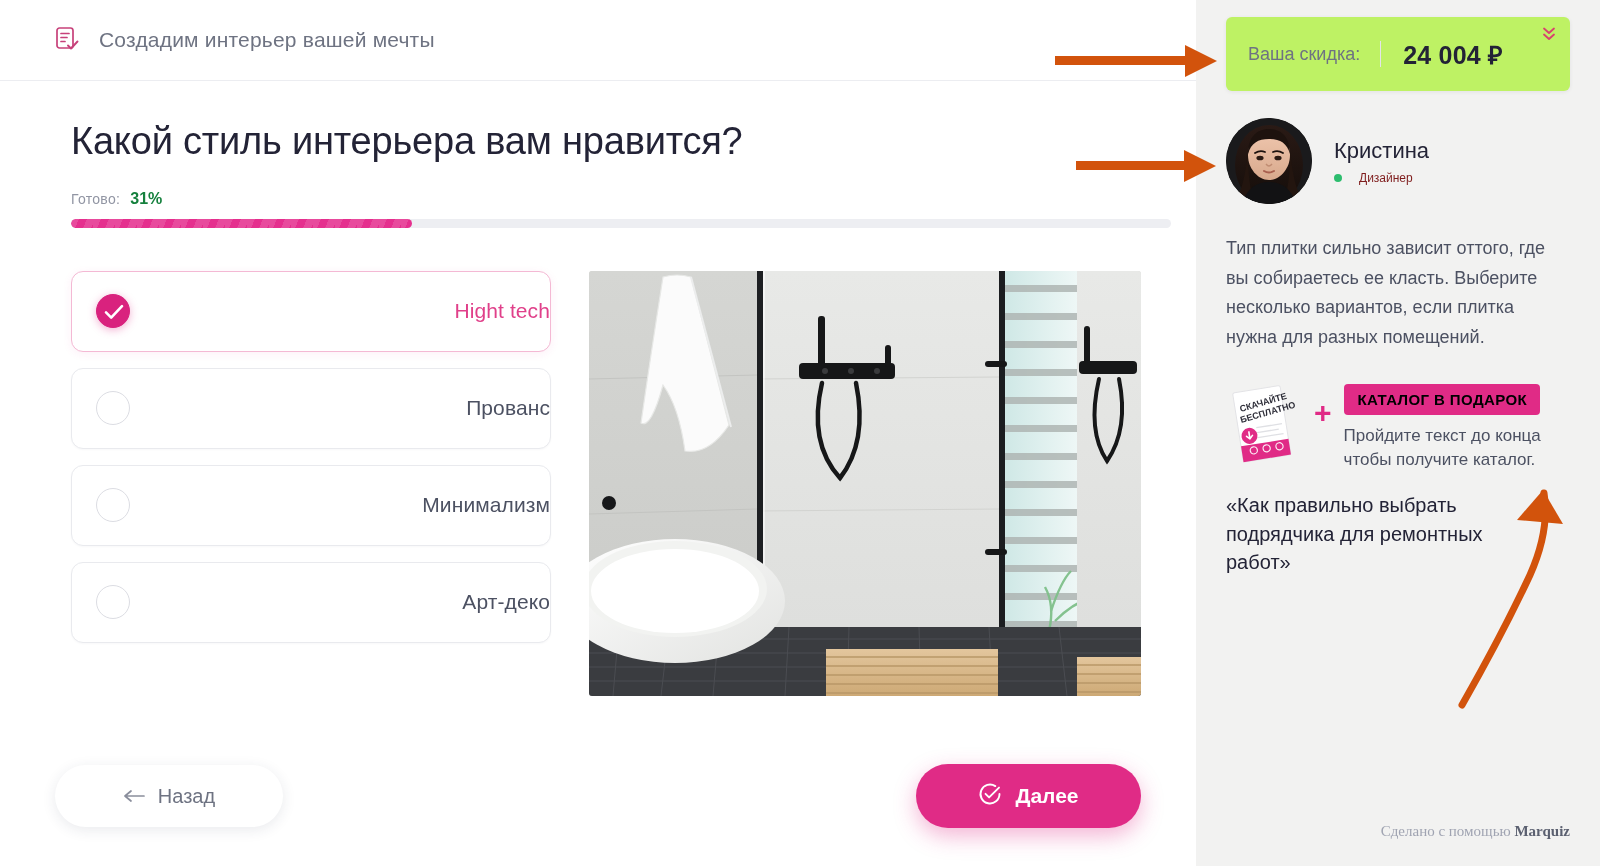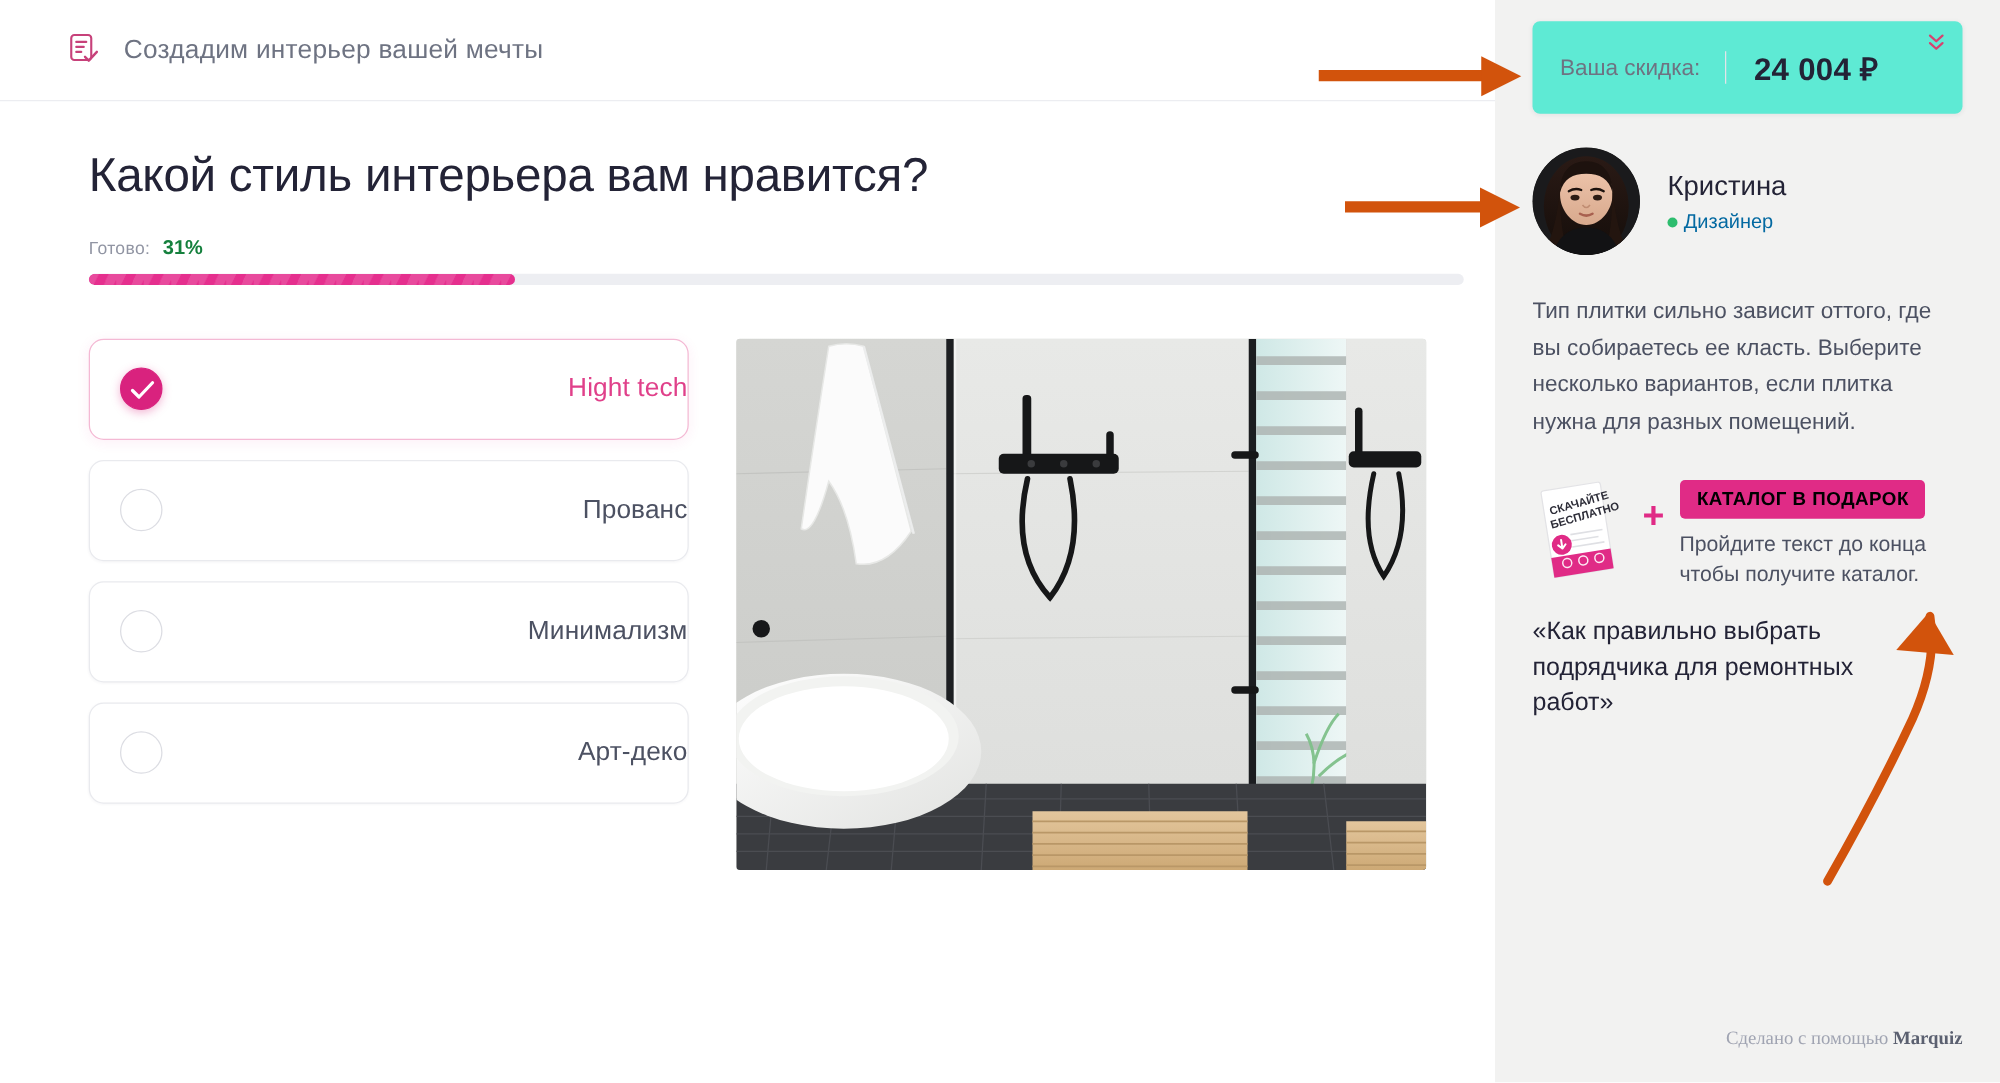--- a/index.html
+++ b/index.html
@@ -168,21 +168,21 @@
   .sidebar {
     width: 404px;
     height: 866px;
     background: #f2f2f1;
     position: relative;
     padding: 0 30px;
   }
   .discount-card {
     margin-top: 17px;
     height: 74px;
-    background: #5eead4;
+    background: #bef264;
     border-radius: 6px;
     box-shadow: 0 1px 4px rgba(30,30,50,.07);
     display: flex;
     align-items: center;
     padding: 0 22px;
     position: relative;
   }
   .discount-label { font-size: 18px; color: #6e7382; }
   .discount-sep { width:1px; height:26px; background:#e3e4e8; margin: 0 22px 0 20px; }
   .discount-value {
@@ -197,21 +197,21 @@
     margin-top: 27px;
     gap: 22px;
   }
   .avatar {
     width: 86px; height: 86px; border-radius: 50%;
     overflow: hidden; flex: 0 0 86px;
     background: #222;
     position: relative;
   }
   .designer-name { font-size: 22px; color: #232336; margin-bottom: 7px; }
-  .designer-role { font-size: 16px; color: #0369a1; display: flex; align-items: center; gap: 5px; }
+  .designer-role { font-size: 12px; color: #7f1d1d; display: flex; align-items: center; gap: 17px; }
   .dot { width: 8px; height: 8px; border-radius: 50%; background: #2dbd6e; display:inline-block; }
 
   .side-text {
     margin-top: 30px;
     font-size: 18px;
     line-height: 1.64;
     color: #4c5162;
     max-width: 330px;
   }
 
@@ -432,20 +432,40 @@
                 <line x1="488" y1="394" x2="552" y2="394"></line>
                   <line x1="488" y1="403" x2="552" y2="403"></line>
                 <line x1="488" y1="412" x2="552" y2="412"></line>
                   <line x1="488" y1="421" x2="552" y2="421"></line>
               </g>
             </g>
           </svg>
         </div>
       </div>
 
+      <div class="actions">
+        <button class="btn-back">
+          <span>
+            <svg width="22" height="14" viewBox="0 0 22 14" fill="none">
+              <path d="M21 7H2M2 7l6-5M2 7l6 5" stroke="#8a8e9c" stroke-width="1.7" stroke-linecap="round" stroke-linejoin="round"></path>
+            </svg>
+          </span>
+          <span>Назад</span>
+        </button>
+
+        <button class="btn-next">
+          <span>
+            <svg width="24" height="24" viewBox="0 0 24 24" fill="none">
+              <path d="M21.5 12a9.5 9.5 0 1 1-4.2-7.9" stroke="#fff" stroke-width="1.9" stroke-linecap="round" fill="none"></path>
+              <path d="M7.5 11.8l3.6 3.6L21 5.6" stroke="#fff" stroke-width="1.9" stroke-linecap="round" stroke-linejoin="round" fill="none"></path>
+            </svg>
+          </span>
+          <span>Далее</span>
+        </button>
+      </div>
 
     </div>
   </div>
 
   <div class="sidebar">
 
     <div class="discount-card">
       <span class="discount-label">Ваша скидка:</span>
       <span class="discount-sep"></span>
       <span class="discount-value">24 004 ₽</span>

